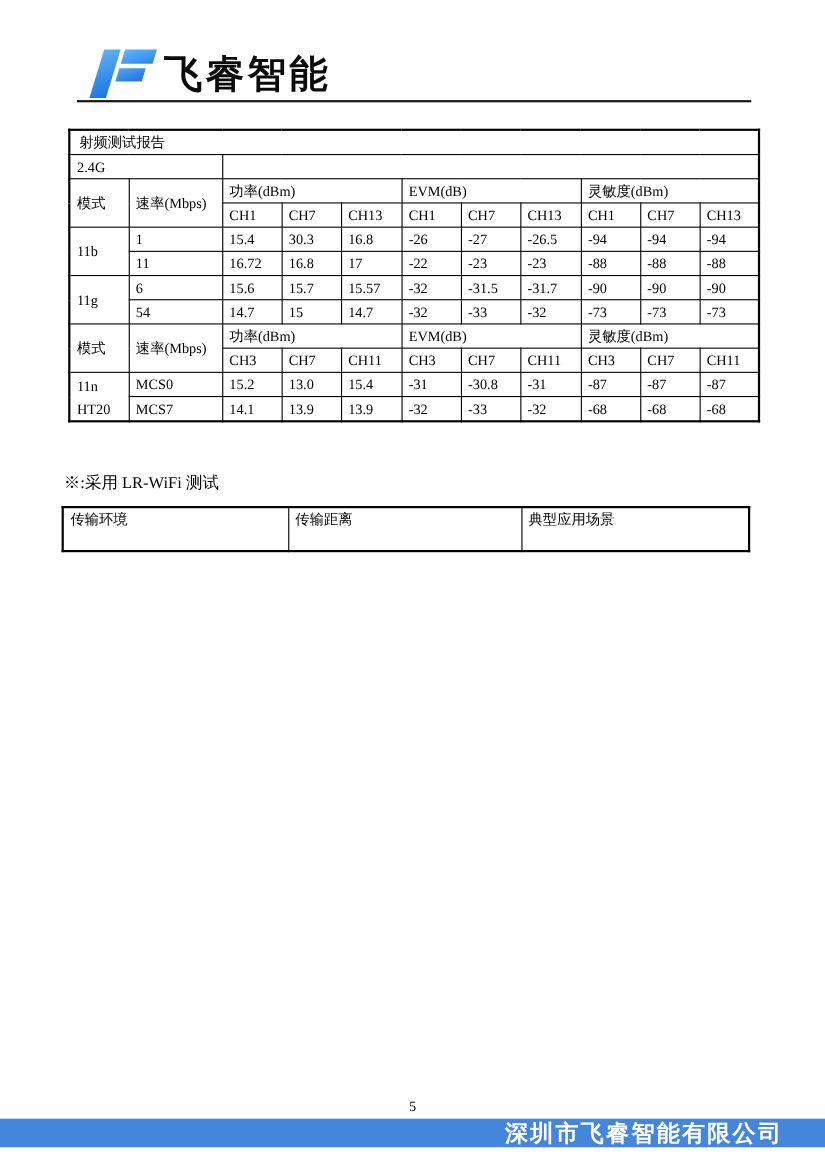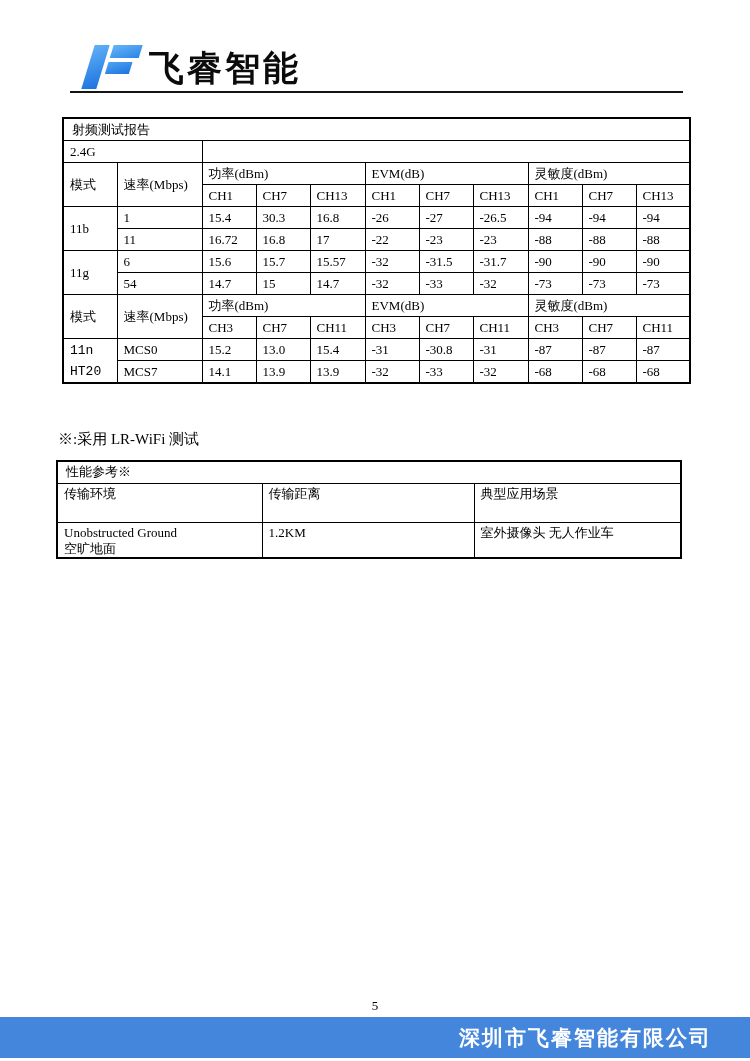--- a/index.html
+++ b/index.html
@@ -22,36 +22,36 @@
 
   
   table{border-collapse:collapse;table-layout:fixed;}
   td{border:1px solid #000;padding:0 4px 0 6px;font-size:13px;line-height:16px;
      overflow:hidden;white-space:nowrap;vertical-align:middle;}
 
   
   .rf-table{position:absolute;left:62px;top:117px;width:627px;border:2px solid #000;}
   .rf-table td{height:21px;}
   .rf-table .span-title{padding-left:8px;}
-  .rf-table .mode-merged div{line-height:21px;font-family:Liberation Mono, monospace;}
+  .rf-table .mode-merged div{line-height:21px;}
 
   
   .note{position:absolute;left:58px;top:430px;font-size:15px;color:#000000;}
 
   
   .perf-table{position:absolute;left:56px;top:460px;width:624px;border:2px solid #000;}
   .perf-table td{vertical-align:top;padding-top:2px;white-space:normal;}
   .perf-table .title-row td{height:19px;padding-left:8px;}
   .perf-table .head-row td{height:36px;}
   .perf-table .data-row td{height:31px;line-height:16px;}
 
   
   .page-num{position:absolute;left:0;top:998px;width:750px;text-align:center;font-size:13px;}
   .footer-band{
-    position:absolute;left:0;top:1017px;width:750px;height:41px;background:#4486db;
+    position:absolute;left:0;top:1017px;width:750px;height:26px;background:#4486db;
     display:flex;align-items:center;justify-content:flex-end;
     padding-right:38px;box-sizing:border-box;
   }
   .footer-company{color:#ffffff;font-weight:bold;font-size:21px;letter-spacing:2px;}
 </style>
 </head>
 <body>
 
 <div class="logo-icon">
   <div class="bar-main"></div>
@@ -202,35 +202,24 @@
 
 <div class="note">※:采用 LR-WiFi 测试</div>
 
 <table class="perf-table">
   <colgroup>
     <col style="width:205px">
       <col style="width:212px">
       <col style="width:207px">
   </colgroup>
   <tbody>
-      <tr class="title-row">
-    <td colspan="3">性能参考※</td>
-  </tr>
   <tr class="head-row">
     <td>传输环境</td>
     <td>传输距离</td>
     <td>典型应用场景</td>
   </tr>
-  <tr class="data-row">
-    <td>
-      <div>Unobstructed Ground</div>
-      <div>空旷地面</div>
-    </td>
-    <td>1.2KM</td>
-    <td>室外摄像头  无人作业车</td>
-  </tr>
 </tbody>
   </table>
 
 <div class="page-num">5</div>
 <div class="footer-band">
   <span class="footer-company">深圳市飞睿智能有限公司</span>
 </div>
 
 </body></html>

